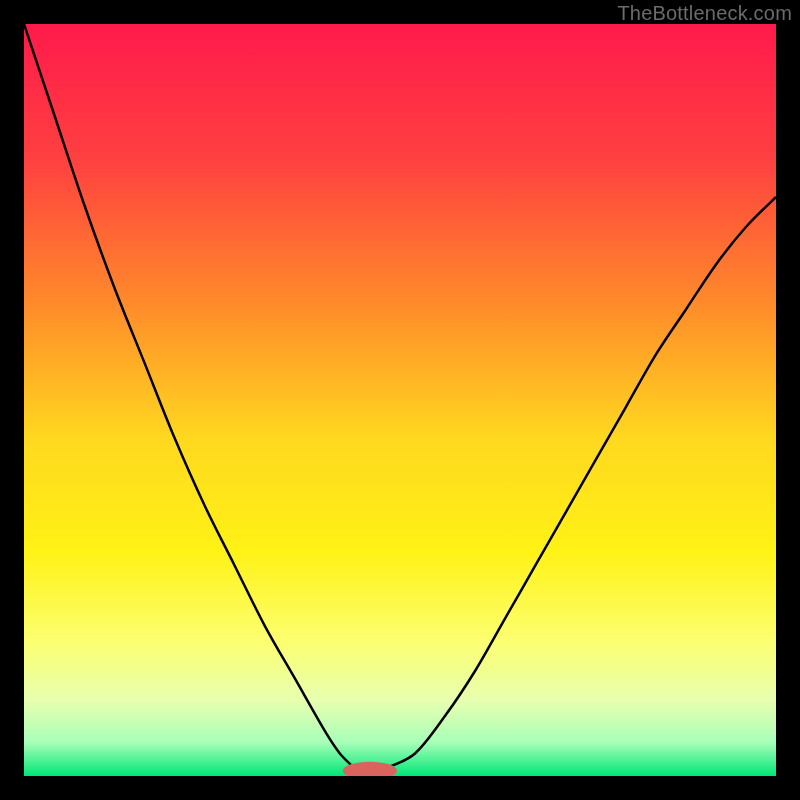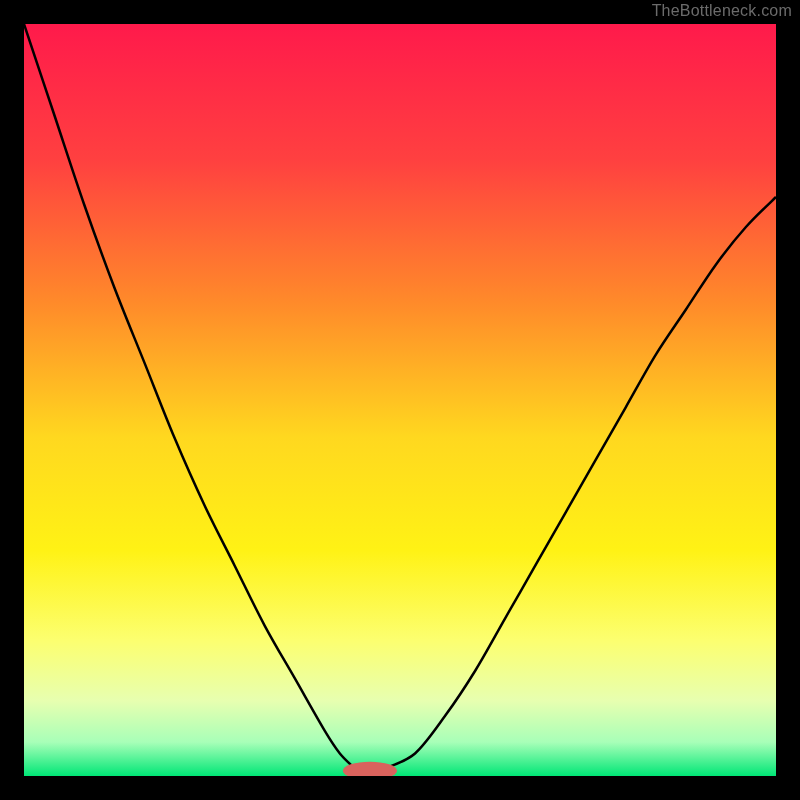--- a/index.html
+++ b/index.html
@@ -24,21 +24,21 @@
     left: 24px;
     width: 752px;
     height: 752px;
     overflow: hidden;
   }
   .watermark {
     position: absolute;
     top: 2px;
     right: 8px;
     color: #6b6b6b;
-    font-size: 16px;
+    font-size: 20px;
     font-weight: 400;
     letter-spacing: 0.2px;
     user-select: none;
   }
 </style>
 </head>
 <body>
 
 <div class="frame">
 

